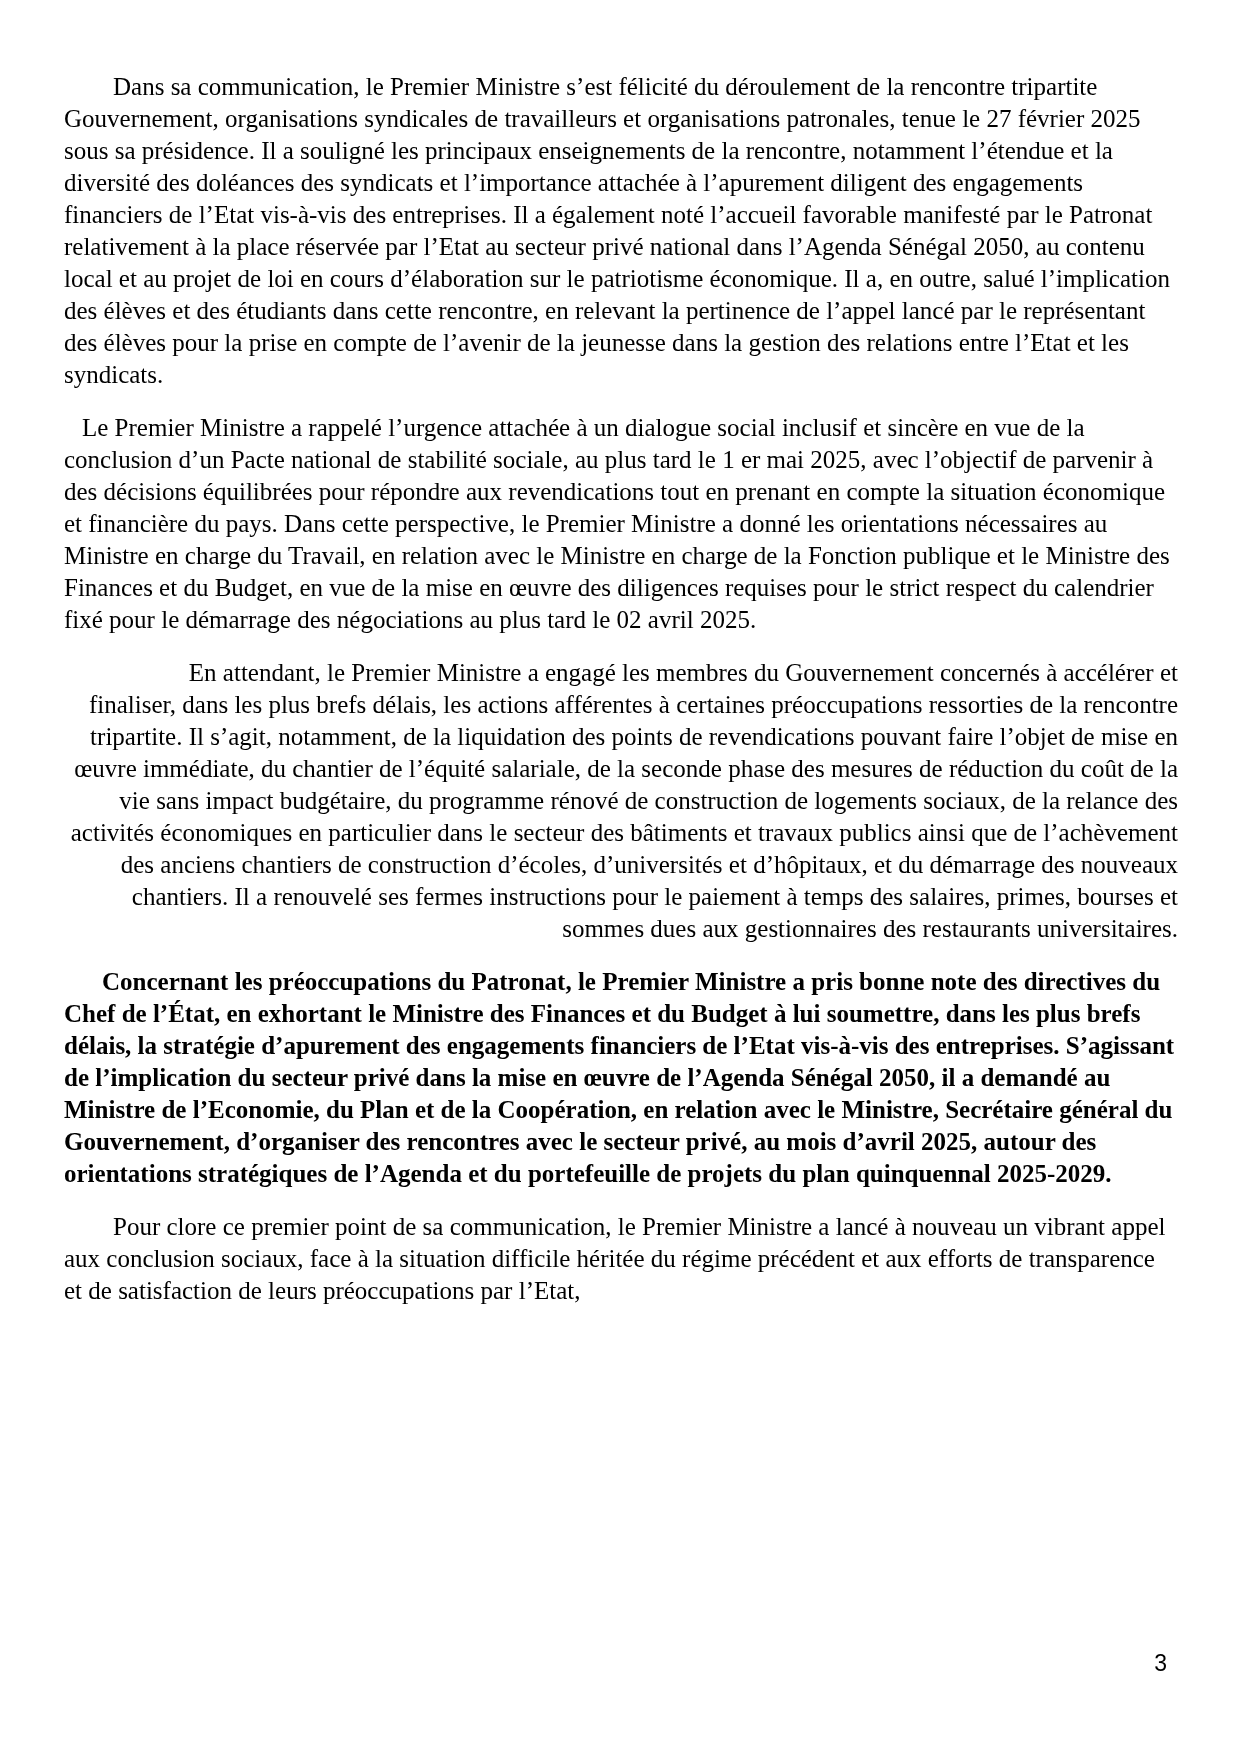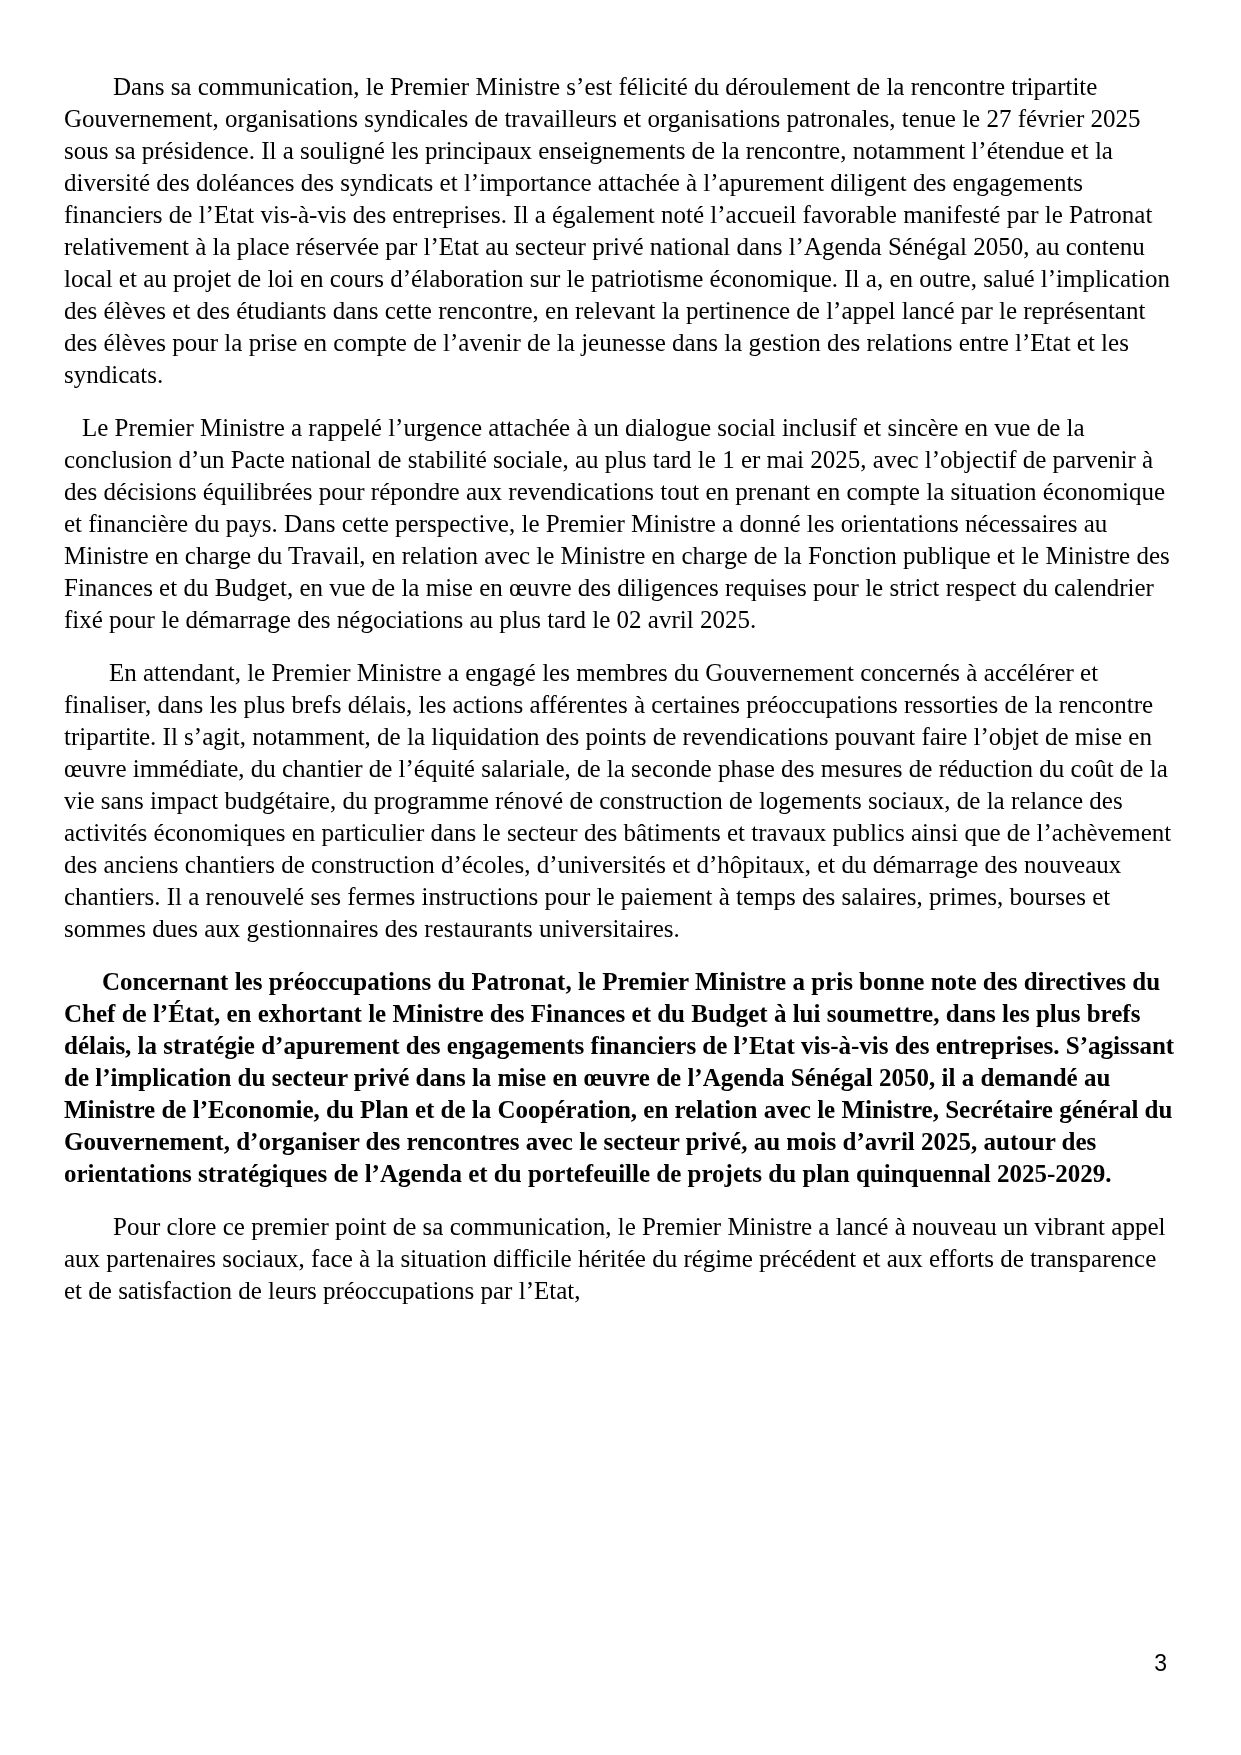--- a/index.html
+++ b/index.html
@@ -25,37 +25,37 @@
     width: 1114px;
     text-align: left;
   }
   .content p {
     margin: 0 0 21px 0;
     padding: 0;
     white-space: normal;
   }
   .indent-xl  { text-indent: 49px; }
   .indent-sm  { text-indent: 18px; }
-  .indent-lg  { text-indent: 45px; }
+  .indent-lg  { text-indent: 45px; text-align: right; }
   .indent-md  { text-indent: 38px; font-weight: bold; }
   .page-number {
     position: absolute;
     top: 1649px;
     right: 74px;
     font-family: "Liberation Sans", "DejaVu Sans", sans-serif;
     font-size: 23px;
     line-height: 28px;
     color: #000000;
   }
 </style>
 </head>
 <body>
 
 <div class="page">
   <div class="content">
     <p class="indent-xl">Dans sa communication, le Premier Ministre s’est félicité du déroulement de la rencontre tripartite Gouvernement, organisations syndicales de travailleurs et organisations patronales, tenue le 27 février 2025 sous sa présidence. Il a souligné les principaux enseignements de la rencontre, notamment l’étendue et la diversité des doléances des syndicats et l’importance attachée à l’apurement diligent des engagements financiers de l’Etat vis-à-vis des entreprises. Il a également noté l’accueil favorable manifesté par le Patronat relativement à la place réservée par l’Etat au secteur privé national dans l’Agenda Sénégal 2050, au contenu local et au projet de loi en cours d’élaboration sur le patriotisme économique. Il a, en outre, salué l’implication des élèves et des étudiants dans cette rencontre, en relevant la pertinence de l’appel lancé par le représentant des élèves pour la prise en compte de l’avenir de la jeunesse dans la gestion des relations entre l’Etat et les syndicats.</p>
     <p class="indent-sm">Le Premier Ministre a rappelé l’urgence attachée à un dialogue social inclusif et sincère en vue de la conclusion d’un Pacte national de stabilité sociale, au plus tard le 1 er mai 2025, avec l’objectif de parvenir à des décisions équilibrées pour répondre aux revendications tout en prenant en compte la situation économique et financière du pays. Dans cette perspective, le Premier Ministre a donné les orientations nécessaires au Ministre en charge du Travail, en relation avec le Ministre en charge de la Fonction publique et le Ministre des Finances et du Budget, en vue de la mise en œuvre des diligences requises pour le strict respect du calendrier fixé pour le démarrage des négociations au plus tard le 02 avril 2025.</p>
     <p class="indent-lg">En attendant, le Premier Ministre a engagé les membres du Gouvernement concernés à accélérer et finaliser, dans les plus brefs délais, les actions afférentes à certaines préoccupations ressorties de la rencontre tripartite. Il s’agit, notamment, de la liquidation des points de revendications pouvant faire l’objet de mise en œuvre immédiate, du chantier de l’équité salariale, de la seconde phase des mesures de réduction du coût de la vie sans impact budgétaire, du programme rénové de construction de logements sociaux, de la relance des activités économiques en particulier dans le secteur des bâtiments et travaux publics ainsi que de l’achèvement des anciens chantiers de construction d’écoles, d’universités et d’hôpitaux, et du démarrage des nouveaux chantiers. Il a renouvelé ses fermes instructions pour le paiement à temps des salaires, primes, bourses et sommes dues aux gestionnaires des restaurants universitaires.</p>
     <p class="indent-md">Concernant les préoccupations du Patronat, le Premier Ministre a pris bonne note des directives du Chef de l’État, en exhortant le Ministre des Finances et du Budget à lui soumettre, dans les plus brefs délais, la stratégie d’apurement des engagements financiers de l’Etat vis-à-vis des entreprises. S’agissant de l’implication du secteur privé dans la mise en œuvre de l’Agenda Sénégal 2050, il a demandé au Ministre de l’Economie, du Plan et de la Coopération, en relation avec le Ministre, Secrétaire général du Gouvernement, d’organiser des rencontres avec le secteur privé, au mois d’avril 2025, autour des orientations stratégiques de l’Agenda et du portefeuille de projets du plan quinquennal 2025-2029.</p>
-    <p class="indent-xl">Pour clore ce premier point de sa communication, le Premier Ministre a lancé à nouveau un vibrant appel aux partenaires sociaux, face à la situation difficile héritée du régime précédent et aux efforts de transparence et de satisfaction de leurs préoccupations par l’Etat,</p>
+    <p class="indent-xl">Pour clore ce premier point de sa communication, le Premier Ministre a lancé à nouveau un vibrant appel aux conclusion sociaux, face à la situation difficile héritée du régime précédent et aux efforts de transparence et de satisfaction de leurs préoccupations par l’Etat,</p>
   </div>
   <div class="page-number">3</div>
 </div>
 
 </body></html>

